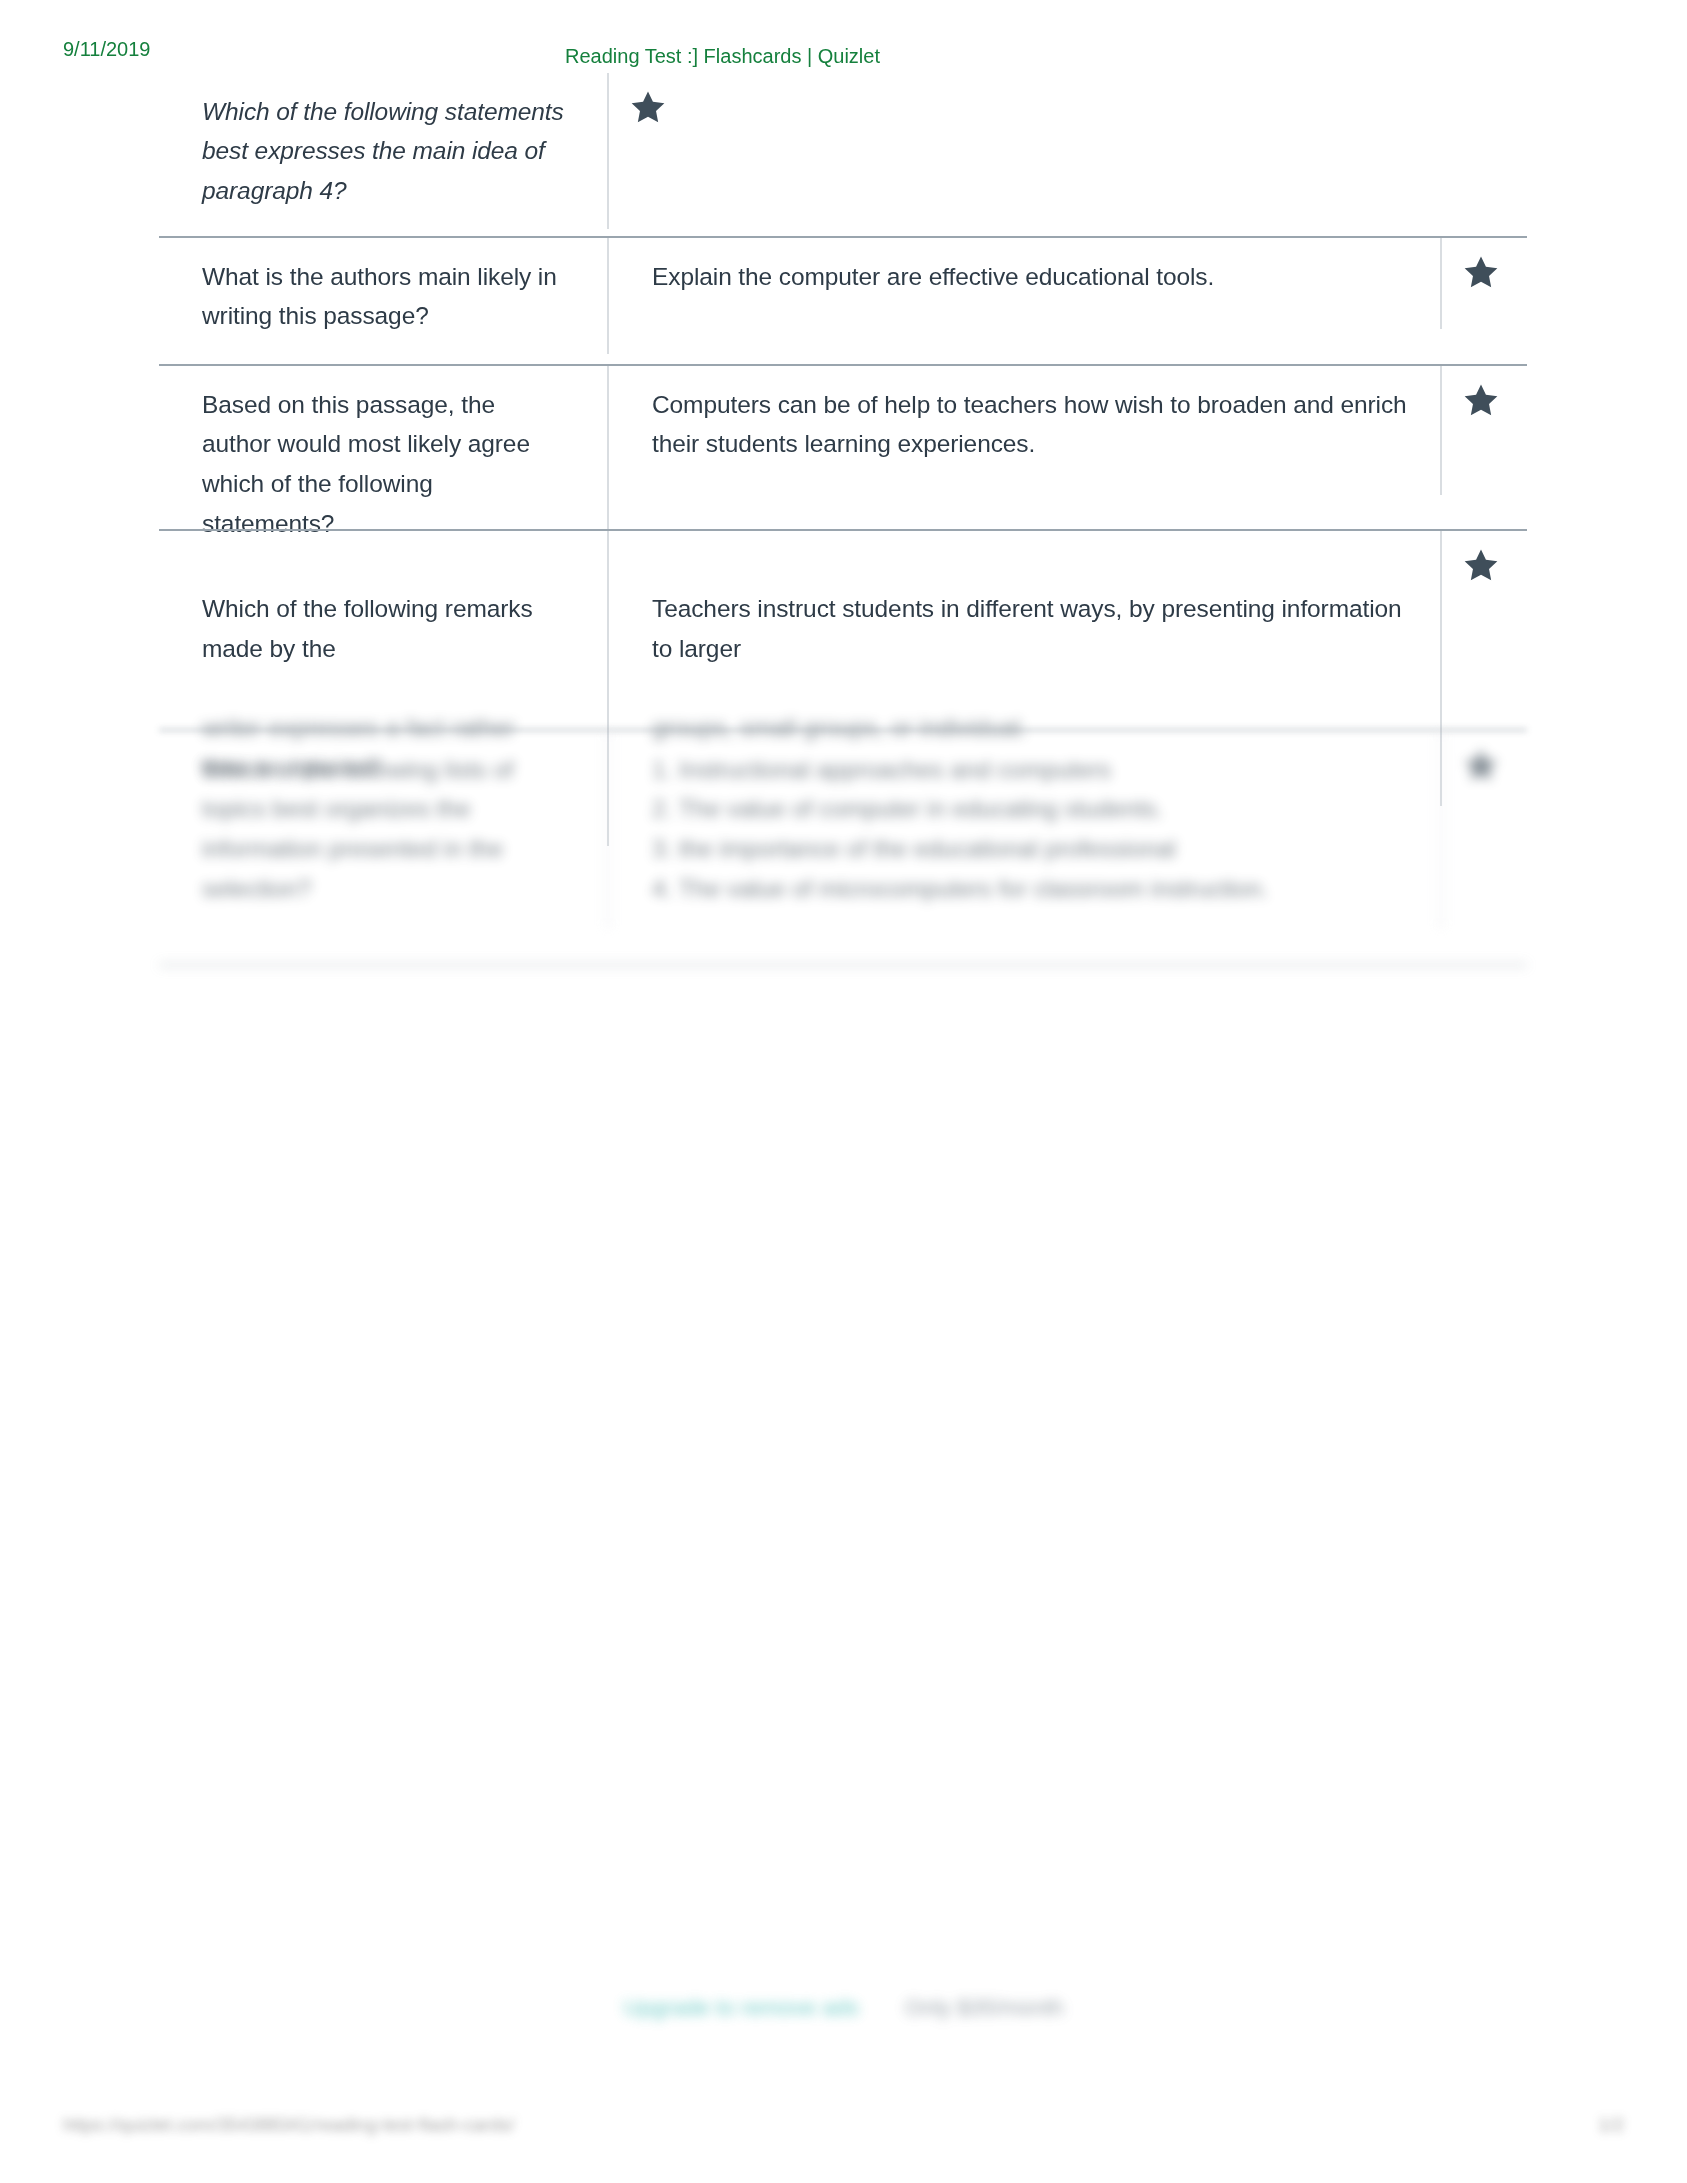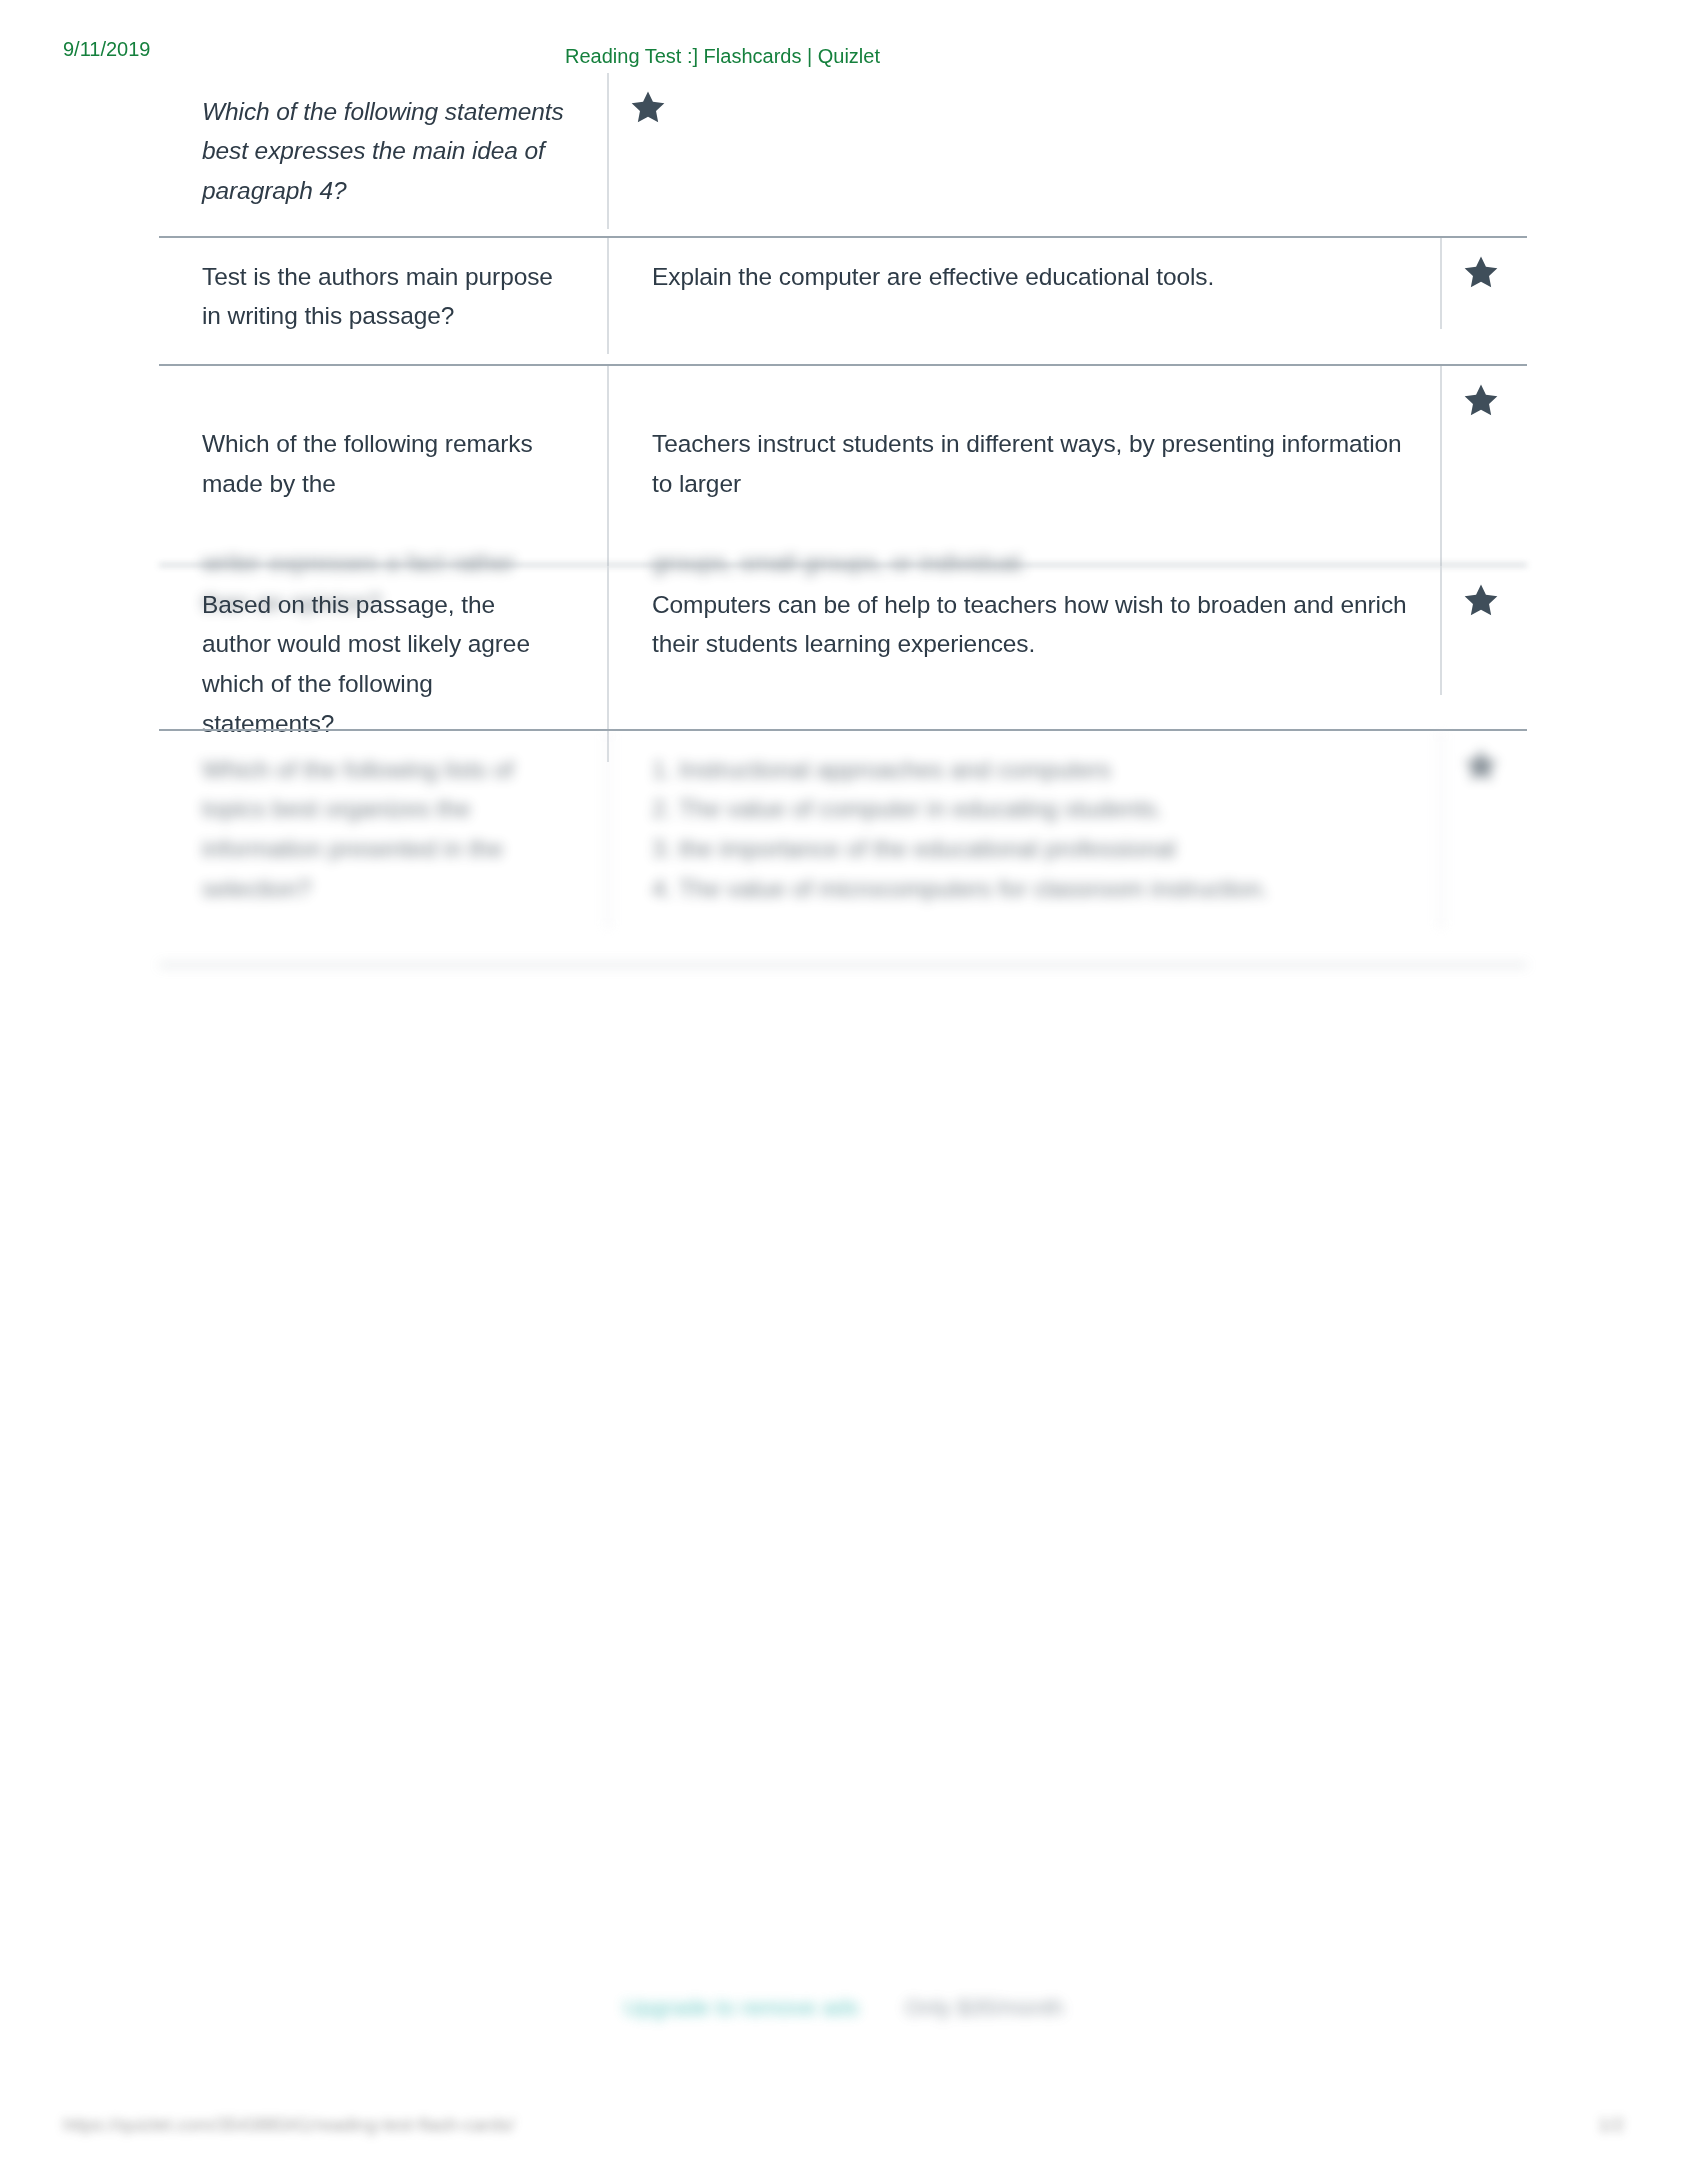--- a/index.html
+++ b/index.html
@@ -199,34 +199,53 @@
           </svg>
         </span>
       </div>
     </div>
     <div class="row-sep" style="top:163px;"></div>
   </div>
 
   <div class="card-row" style="height:128px;">
     <div class="card-inner">
       <div class="term-cell" style="min-height:91px;">
-        <div class="card-text">Test is the authors main purpose in writing this passage?</div>
+        <div class="card-text">What is the authors main likely in writing this passage?</div>
       </div>
       <div class="def-cell" style="min-height:91px;">
         <div class="card-text">Explain the computer are effective educational tools.</div>
       </div>
       <div class="star-cell">
         <span class="star-icon">
           <svg width="38" height="37" viewBox="0 0 24 24" aria-hidden="true">
             <polygon fill="#3f4e5a" points="12,1.6 15.2,8.3 22.6,9.2 17.2,14.3 18.6,21.6 12,18.0 5.4,21.6 6.8,14.3 1.4,9.2 8.8,8.3"></polygon>
           </svg>
         </span>
       </div>
     </div>
     <div class="row-sep" style="top:126px;"></div>
+  </div>
+
+  <div class="card-row" style="height:165px;">
+    <div class="card-inner">
+      <div class="term-cell" style="min-height:129px;">
+        <div class="card-text">Based on this passage, the author would most likely agree which of the following statements?</div>
+      </div>
+      <div class="def-cell" style="min-height:129px;">
+        <div class="card-text">Computers can be of help to teachers how wish to broaden and enrich their students learning experiences.</div>
+      </div>
+      <div class="star-cell">
+        <span class="star-icon">
+          <svg width="38" height="37" viewBox="0 0 24 24" aria-hidden="true">
+            <polygon fill="#3f4e5a" points="12,1.6 15.2,8.3 22.6,9.2 17.2,14.3 18.6,21.6 12,18.0 5.4,21.6 6.8,14.3 1.4,9.2 8.8,8.3"></polygon>
+          </svg>
+        </span>
+      </div>
+    </div>
+    <div class="row-sep" style="top:163px;"></div>
   </div>
 
   <div class="card-row" style="height:200px;">
     <div class="card-inner">
       <div class="term-cell" style="min-height:164px;">
         <div class="card-text split-text">
           <span class="sharp-part">Which of the following remarks made by the</span>
           <span class="blur-part">writer expresses a fact rather than an opinion?</span>
         </div>
       </div>
@@ -240,39 +259,20 @@
         <span class="star-icon">
           <svg width="38" height="37" viewBox="0 0 24 24" aria-hidden="true">
             <polygon fill="#3f4e5a" points="12,1.6 15.2,8.3 22.6,9.2 17.2,14.3 18.6,21.6 12,18.0 5.4,21.6 6.8,14.3 1.4,9.2 8.8,8.3"></polygon>
           </svg>
         </span>
       </div>
     </div>
     <div class="row-sep fade-lo" style="top:198px;"></div>
   </div>
 
-  <div class="card-row" style="height:165px;">
-    <div class="card-inner">
-      <div class="term-cell" style="min-height:129px;">
-        <div class="card-text">Based on this passage, the author would most likely agree which of the following statements?</div>
-      </div>
-      <div class="def-cell" style="min-height:129px;">
-        <div class="card-text">Computers can be of help to teachers how wish to broaden and enrich their students learning experiences.</div>
-      </div>
-      <div class="star-cell">
-        <span class="star-icon">
-          <svg width="38" height="37" viewBox="0 0 24 24" aria-hidden="true">
-            <polygon fill="#3f4e5a" points="12,1.6 15.2,8.3 22.6,9.2 17.2,14.3 18.6,21.6 12,18.0 5.4,21.6 6.8,14.3 1.4,9.2 8.8,8.3"></polygon>
-          </svg>
-        </span>
-      </div>
-    </div>
-    <div class="row-sep" style="top:163px;"></div>
-  </div>
-
   <div class="card-row fade-mid" style="height:235px;">
     <div class="card-inner">
       <div class="term-cell" style="min-height:198px;">
         <div class="card-text">Which of the following lists of topics best organizes the information presented in the selection?</div>
       </div>
       <div class="def-cell" style="min-height:198px;">
         <div class="card-text">1. Instructional approaches and computers
 2. The value of computer in educating students.
 3. the importance of the educational professional
 4. The value of microcomputers for classroom instruction.</div>

